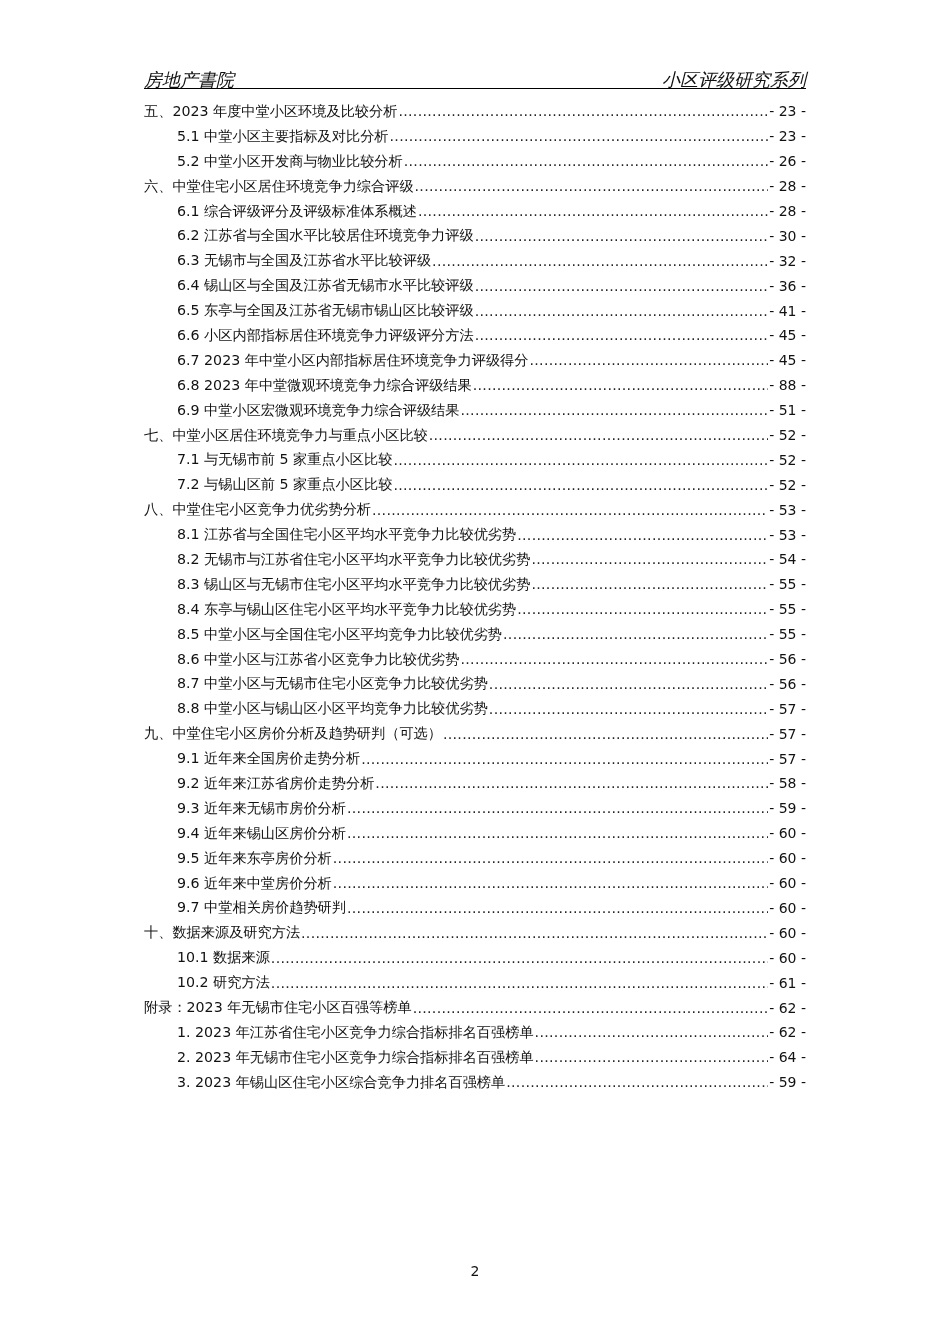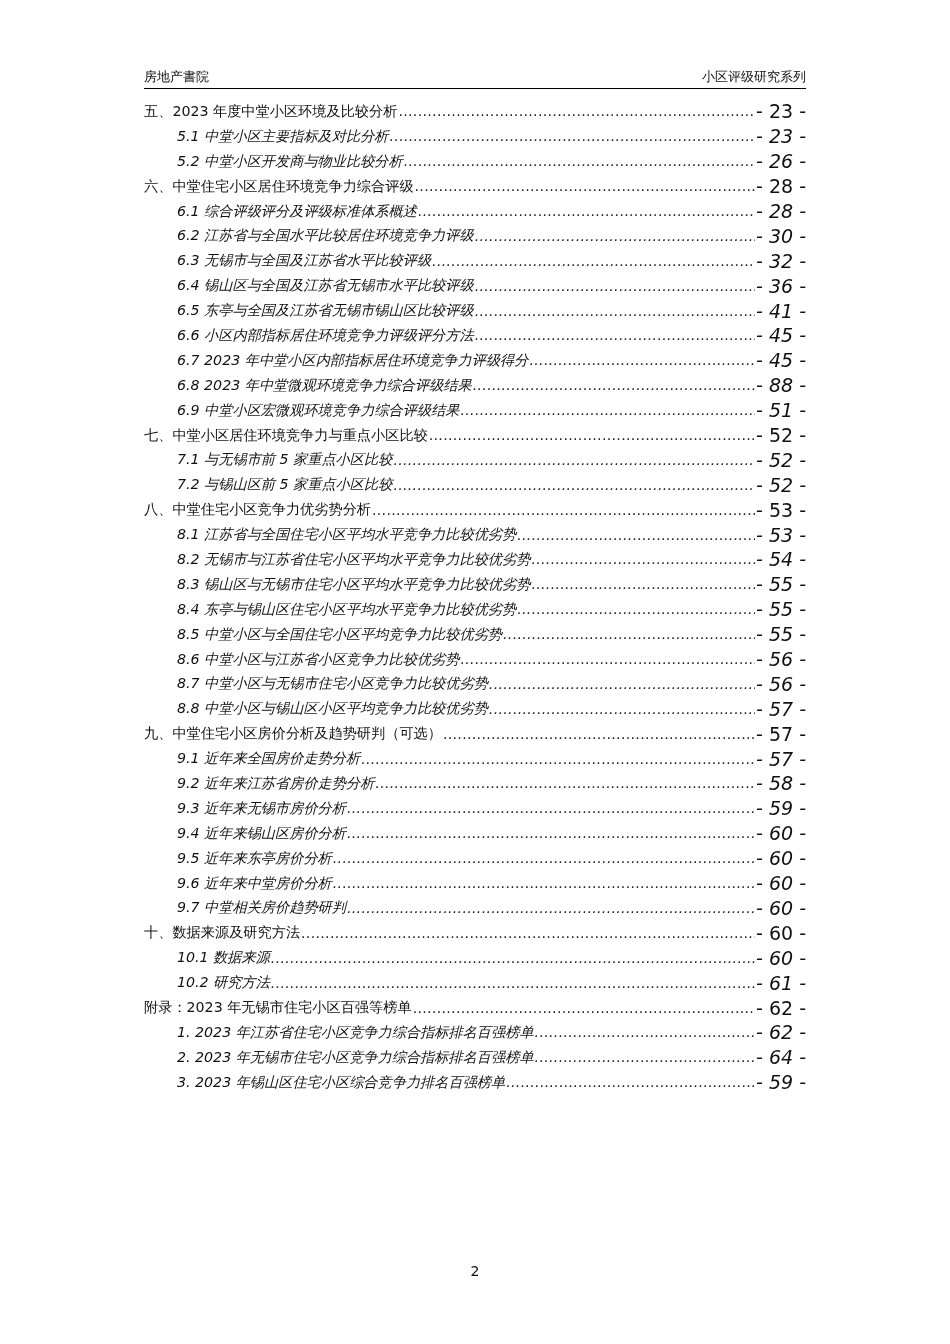--- a/index.html
+++ b/index.html
@@ -1,28 +1,28 @@
 <!DOCTYPE html>
 <html><head>
   <meta charset="utf-8">
   <style>
     html, body { margin: 0; padding: 0; background: #ffffff; }
     body { width: 950px; height: 1344px; position: relative; overflow: hidden;
            font-family: "DejaVu Sans", "Liberation Sans", sans-serif; color: #111; }
     .header { position: absolute; left: 144px; top: 68px; width: 662px; height: 20px;
-              border-bottom: 1.5px solid #000; font-size: 13px; }
+              border-bottom: 1.5px solid #000; font-size: 18px; font-style: italic; }
     .header .left { position: absolute; left: 0; top: 0; }
     .header .right { position: absolute; right: 0; top: 0; }
     .toc { position: absolute; left: 144px; top: 99px; width: 662px; }
     .toc-row { display: flex; align-items: center; height: 24.9px; font-size: 14.2px; white-space: nowrap; }
-    .toc-row.level2 { padding-left: 33px; font-style: italic; }
+    .toc-row.level2 { padding-left: 33px; }
     .toc-row .title { flex: 0 0 auto; }
     .toc-row .dots { flex: 1 1 auto; overflow: hidden; margin: 0 1px; color: #222; }
     .toc-row .dots::before { content: "........................................................................................................................................................................................................................"; letter-spacing: 0.3px; }
-    .toc-row .page { flex: 0 0 auto; font-size: 19px; }
+    .toc-row .page { flex: 0 0 auto; font-size: 14px; }
     .page-number { position: absolute; left: 0; width: 950px; top: 1263px; text-align: center; font-size: 14px; }
   </style>
 </head>
 <body>
 
 <div class="header">
   <span class="left">房地产書院</span>
   <span class="right">小区评级研究系列</span>
 </div>
 

